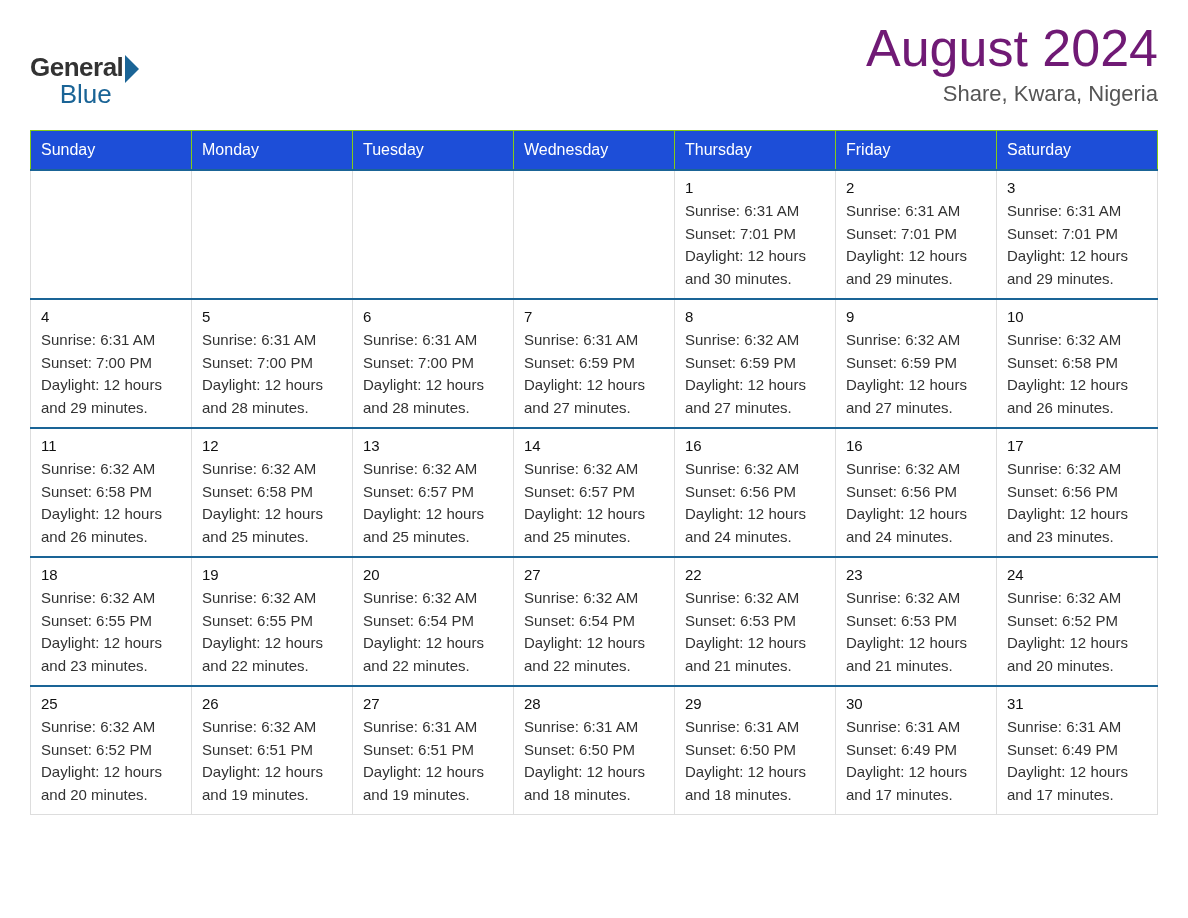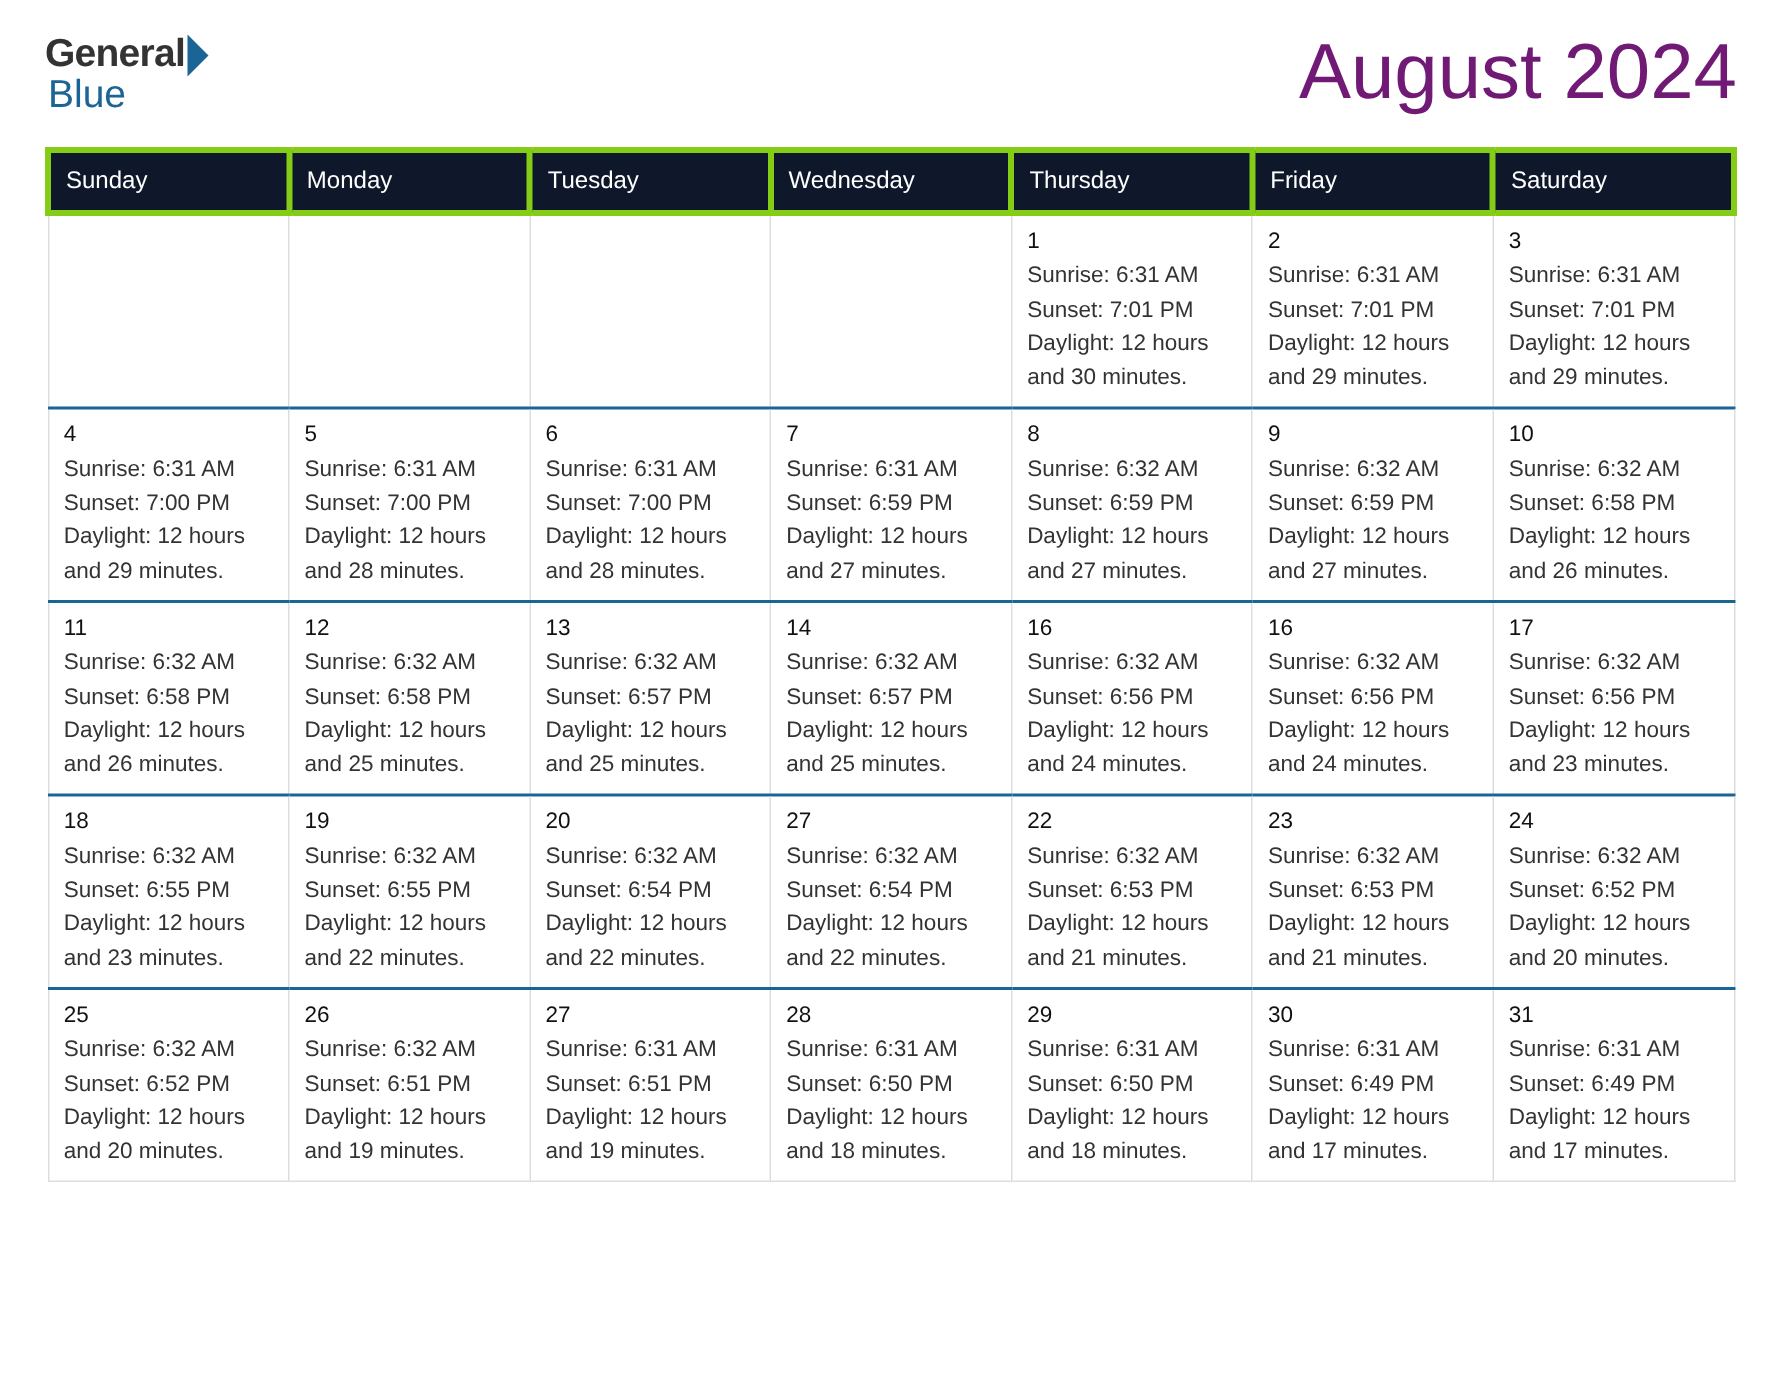--- a/index.html
+++ b/index.html
@@ -12,21 +12,22 @@
     }
     .header {
       display: flex;
       justify-content: space-between;
       align-items: flex-start;
       margin-bottom: 20px;
     }
     .logo {
       display: flex;
       flex-direction: column;
-      align-items: flex-start;
+      align-items: center;
+      margin-top: 32px;
     }
     .logo-top {
       display: flex;
       align-items: center;
     }
     .logo-general {
       font-size: 26px;
       font-weight: bold;
       color: #333;
       letter-spacing: -0.5px;
@@ -59,27 +60,27 @@
     .location {
       font-size: 22px;
       color: #555;
       margin-top: 4px;
     }
     .calendar {
       width: 100%;
       border-collapse: collapse;
     }
     .calendar th {
-      background-color: #0f172a;
+      background-color: #1d4ed8;
       color: #fff;
       font-size: 16px;
       font-weight: normal;
       padding: 10px 10px;
       text-align: left;
-      border: 4px solid #84cc16;
+      border: 1px solid #84cc16;
     }
     .calendar td {
       vertical-align: top;
       padding: 8px 10px;
       border: 1px solid #ccc;
       border-top: 2px solid #1a6496;
       width: calc(100% / 7);
       font-size: 13px;
       color: #333;
       min-height: 110px;
@@ -114,20 +115,21 @@
 <div class="header">
   <div class="logo">
     <div class="logo-top">
       <span class="logo-general">General</span>
       <div class="logo-arrow"></div>
     </div>
     <span class="logo-blue">Blue</span>
   </div>
   <div class="title-block">
     <div class="month-year">August 2024</div>
+    <div class="location">Share, Kwara, Nigeria</div>
   </div>
 </div>
 
 <table class="calendar">
   <thead>
     <tr>
     <th>Sunday</th>
         <th>Monday</th>
         <th>Tuesday</th>
         <th>Wednesday</th>

